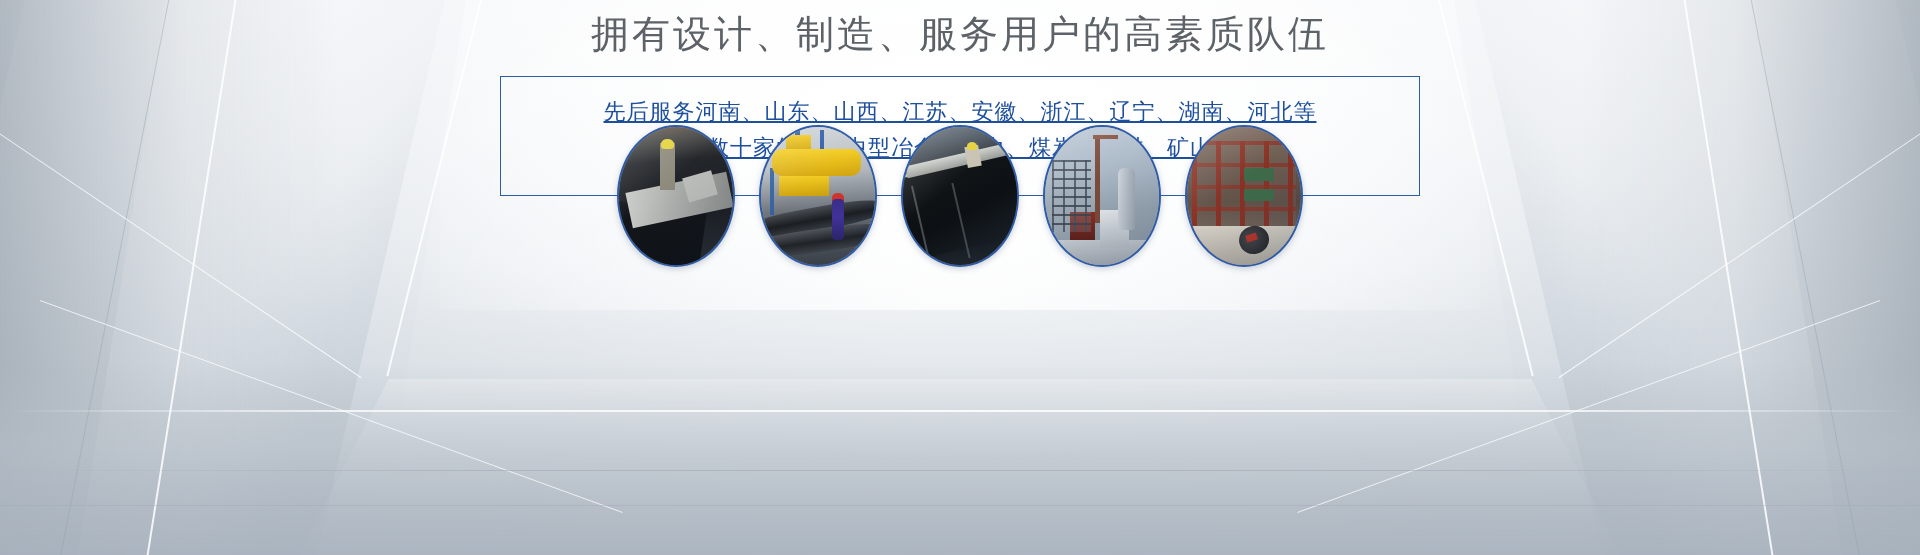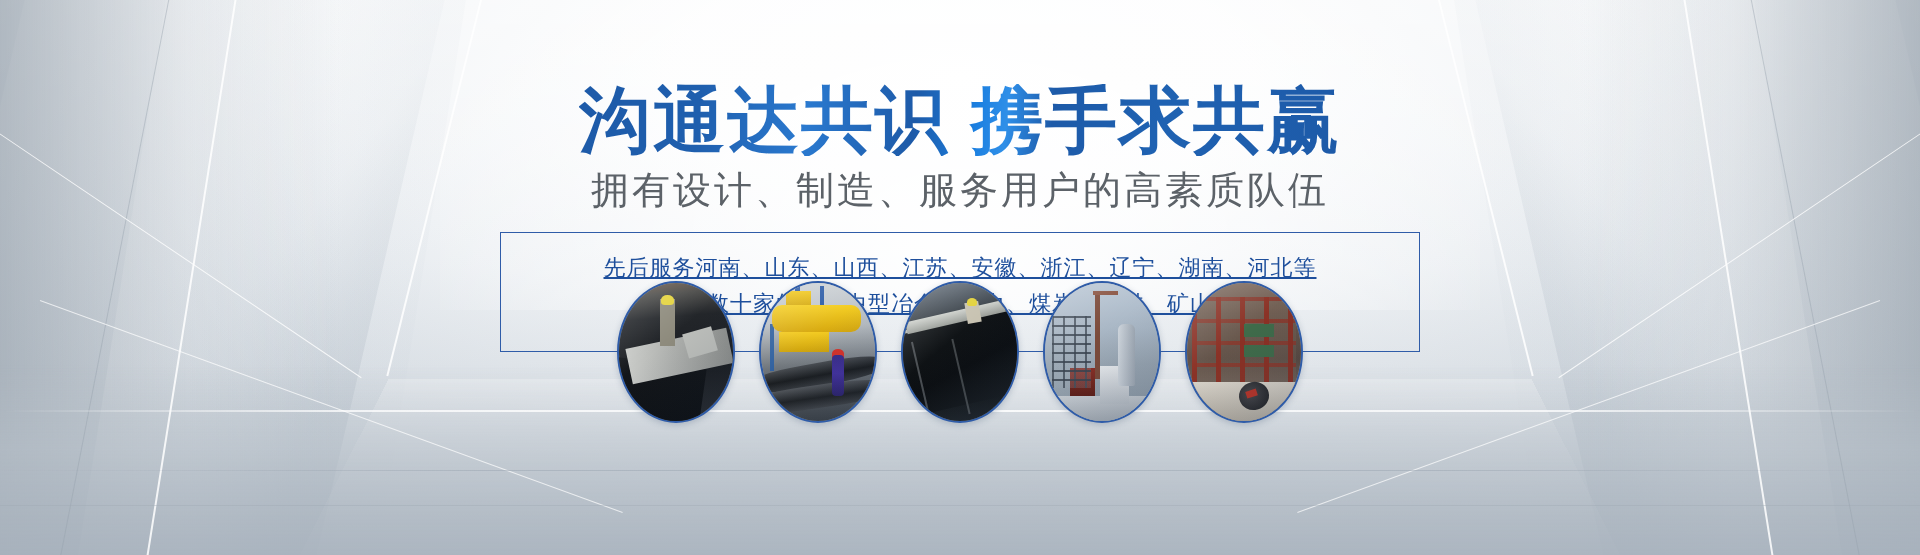--- a/index.html
+++ b/index.html
@@ -265,21 +265,20 @@
   <div class="line lI"></div>
   <div class="line lJ"></div>
   <div class="line lK"></div>
   <div class="line lL"></div>
   <div class="line lG"></div>
   <div class="line lH"></div>
   <div class="line lM"></div>
 
   <div id="content">
 
-    <div class="headline">沟通达共识 携手求共赢</div>
 
     <div class="subhead">拥有设计、制造、服务用户的高素质队伍</div>
 
     <div class="infobox">
       <div class="row">先后服务河南、山东、山西、江苏、安徽、浙江、辽宁、湖南、河北等</div>
       <div class="row">全国数十家的大、中型冶金、电力、煤炭、建材、矿山企业</div>
 
       <div class="thumbs">
 
         <div class="thumb t1">

